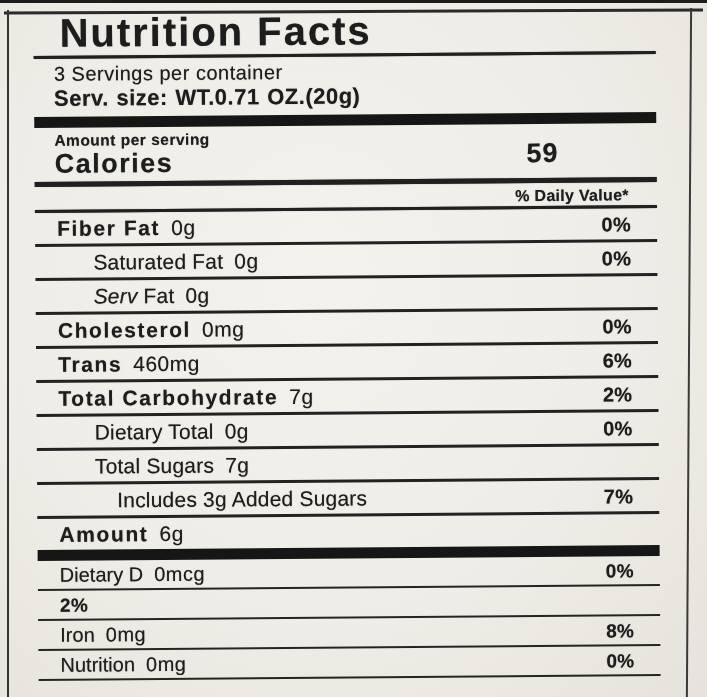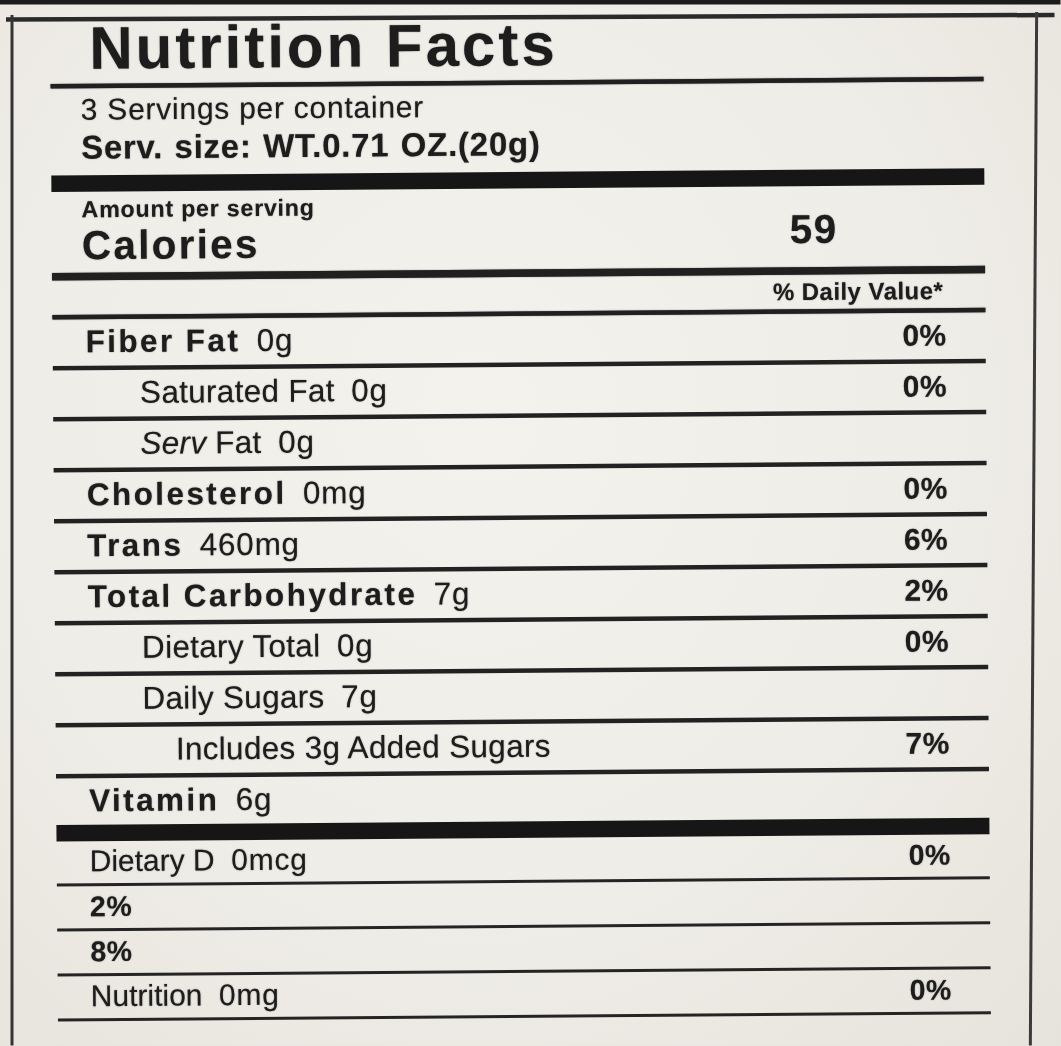--- a/index.html
+++ b/index.html
@@ -131,46 +131,47 @@
       <span><span class="nm b">Total Carbohydrate</span><span class="amt">7g</span></span>
       <span class="dv">2%</span>
     </div>
 
     <div class="nrow">
       <span class="l1"><span class="nm">Dietary Total</span><span class="amt">0g</span></span>
       <span class="dv">0%</span>
     </div>
 
     <div class="nrow">
-      <span class="l1"><span class="nm">Daily Sugars</span><span class="amt">7g</span></span>
+      <span class="l1"><span class="nm">Total Sugars</span><span class="amt">7g</span></span>
       <span class="dv"></span>
     </div>
 
     <div class="nrow">
       <span class="l2"><span class="nm">Includes 3g Added Sugars</span></span>
       <span class="dv">7%</span>
     </div>
 
     <div class="nrow no-border">
-      <span><span class="nm b">Vitamin</span><span class="amt">6g</span></span>
+      <span><span class="nm b">Amount</span><span class="amt">6g</span></span>
       <span class="dv"></span>
     </div>
 
     <div class="bar-thick bar2"></div>
 
     <div class="vrow">
       <span><span class="nm">Dietary D</span><span class="amt">0mcg</span></span>
       <span class="dv">0%</span>
     </div>
 
     <div class="vrow">
       <span class="dv">2%</span>
     </div>
 
     <div class="vrow">
+      <span><span class="nm">Iron</span><span class="amt">0mg</span></span>
       <span class="dv">8%</span>
     </div>
 
     <div class="vrow">
       <span><span class="nm">Nutrition</span><span class="amt">0mg</span></span>
       <span class="dv">0%</span>
     </div>
 
   </div>
 </div>

